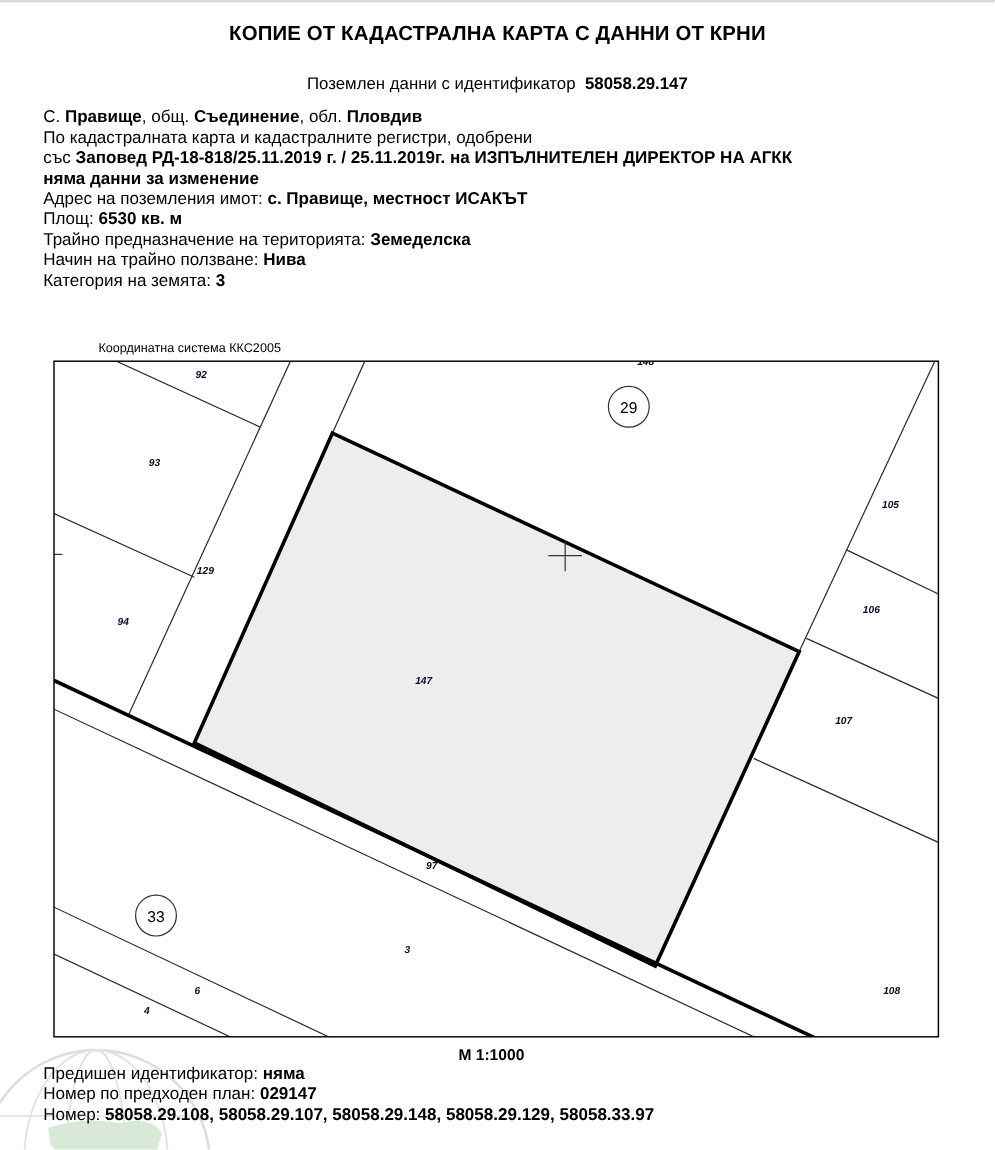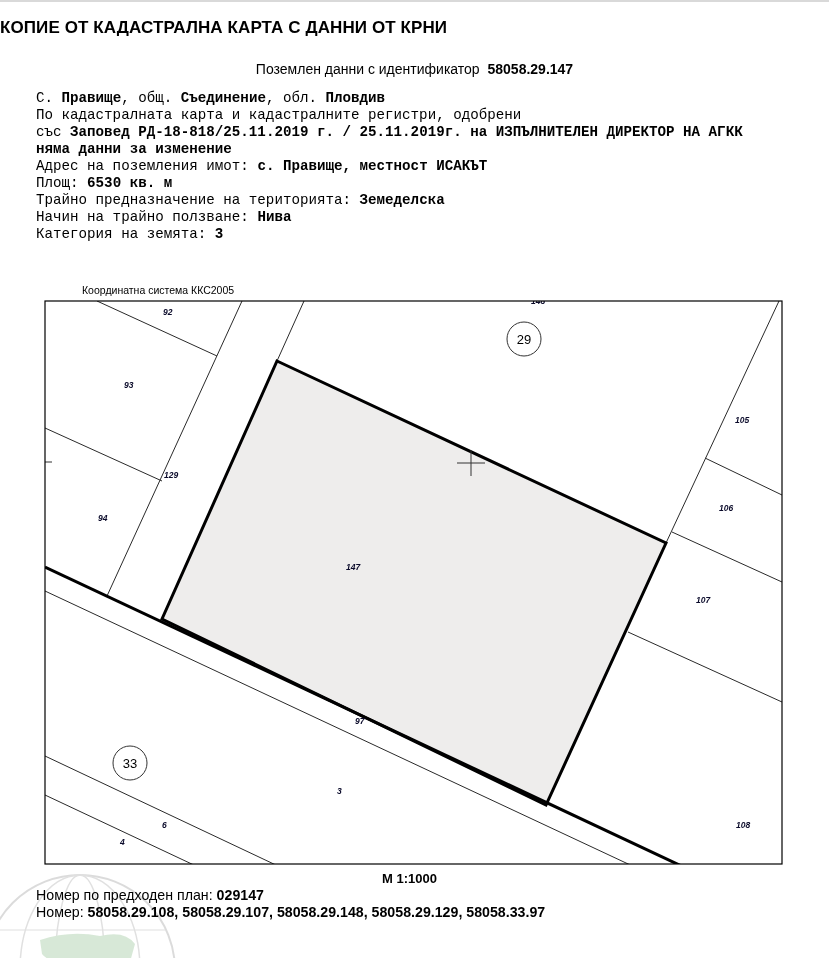--- a/index.html
+++ b/index.html
@@ -1,24 +1,24 @@
 <!DOCTYPE html>
 <html><head>
 <meta charset="utf-8">
 <style>
   html, body { margin: 0; padding: 0; background: #ffffff; }
   body { width: 829px; height: 958px; position: relative; overflow: hidden;
          font-family: "Liberation Sans", sans-serif; color: #000; }
   .topline { position: absolute; left: 0; top: 0; width: 829px; height: 2px; background: #d9d9d9; }
-  .title { position: absolute; left: 0; top: 18px; width: 829px; 
+  .title { position: absolute; left: 0; top: 18px; width: 829px; text-align: center;
            font-size: 17px; font-weight: bold; letter-spacing: 0.1px; }
   .ident { position: absolute; left: 0; top: 61px; width: 829px; text-align: center; font-size: 14px; }
   .ident b { font-weight: bold; margin-left: 4px; }
   .info { position: absolute; left: 36px; top: 90px; font-size: 14.2px; line-height: 17px; }
-  .info div { white-space: nowrap; font-family: Liberation Mono, monospace; }
+  .info div { white-space: nowrap; }
   b { font-weight: bold; }
   .coord { position: absolute; left: 46px; top: 284px; font-size: 10.5px; padding-left: 36px; }
   .map { position: absolute; left: 0; top: 0; }
   .scale { position: absolute; left: 382px; top: 871px; font-size: 13px; font-weight: bold; }
   .footer { position: absolute; left: 36px; top: 887px; font-size: 14.2px; line-height: 17px; }
   .footer div { white-space: nowrap; }
   .watermark { position: absolute; left: -40px; top: 870px; opacity: 0.35; }
   .lbl { font-family: "Liberation Sans", sans-serif; font-size: 8.5px; font-weight: bold; font-style: italic; fill: #0a0a2a; }
   .circ { font-family: "Liberation Sans", sans-serif; font-size: 13px; fill: #000; }
 </style>
@@ -149,20 +149,24 @@
   <circle cx="120" cy="100" r="95" fill="none" stroke="#9a9a9a" stroke-width="2"></circle>
   <ellipse cx="120" cy="100" rx="60" ry="95" fill="none" stroke="#a8a8a8" stroke-width="1.5"></ellipse>
   <ellipse cx="120" cy="100" rx="25" ry="95" fill="none" stroke="#a8a8a8" stroke-width="1.5"></ellipse>
   <line x1="25" y1="100" x2="215" y2="100" stroke="#a8a8a8" stroke-width="1.5"></line>
   <line x1="35" y1="60" x2="205" y2="60" stroke="#a8a8a8" stroke-width="1.2"></line>
   <path d="M80,70 Q110,60 140,66 Q165,60 175,74 L170,92 Q140,96 112,92 Q90,94 82,84 Z" fill="#8fbf8f"></path>
 </svg>
 
 <div class="footer">
   <div>
+    <span>Предишен идентификатор:</span>
+    <b>няма</b>
+  </div>
+  <div>
     <span>Номер по предходен план:</span>
     <b>029147</b>
   </div>
   <div>
     <span>Номер:</span>
     <b>58058.29.108, 58058.29.107, 58058.29.148, 58058.29.129, 58058.33.97</b>
   </div>
 </div>
 
 </body></html>

